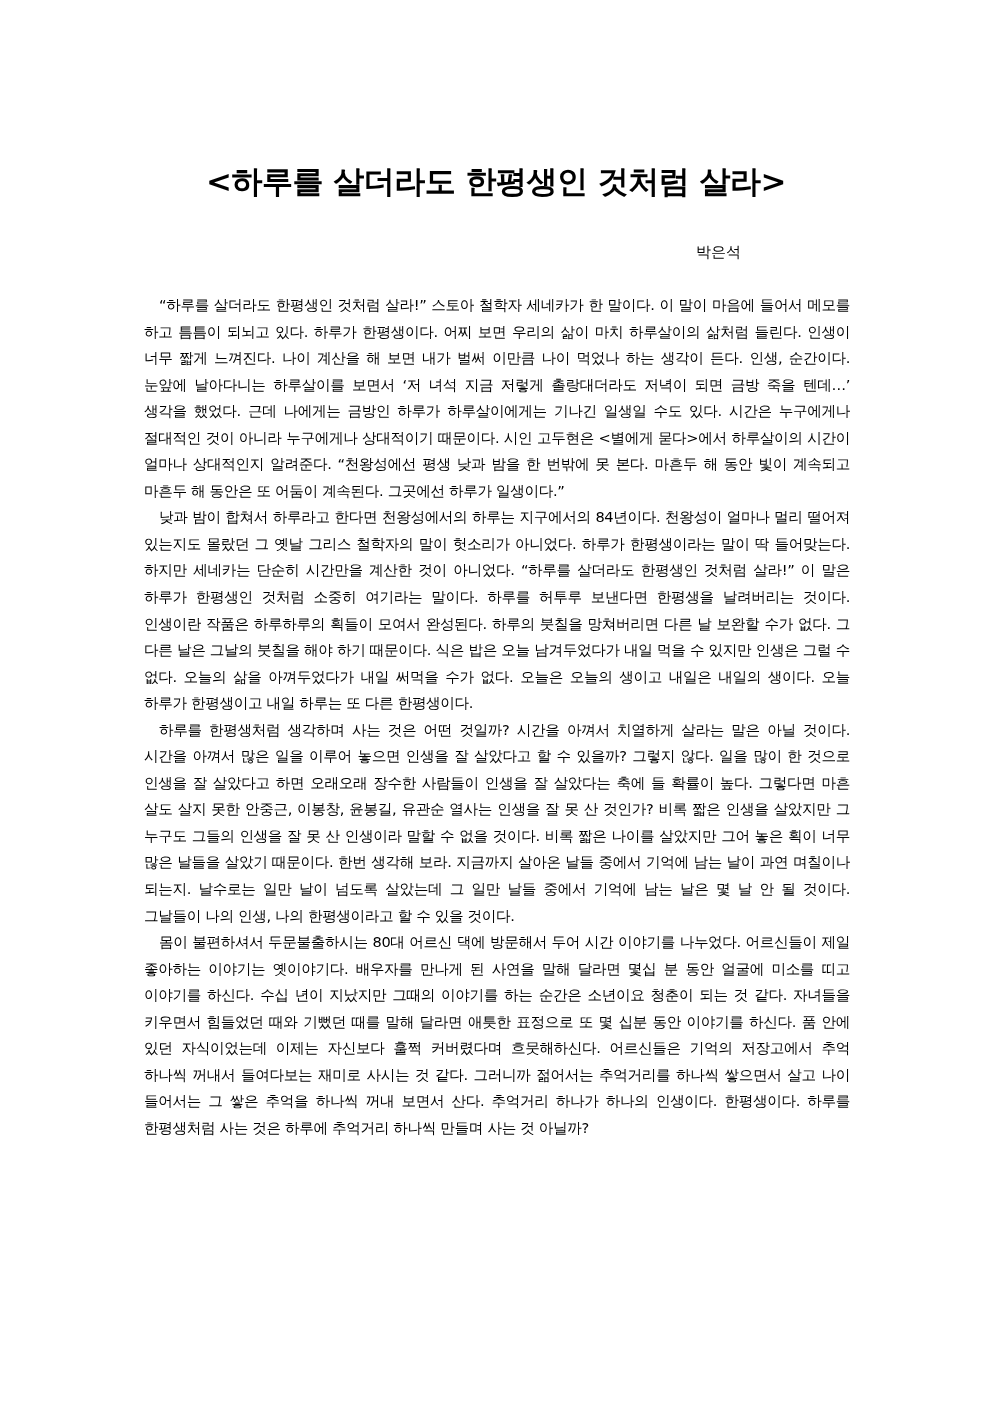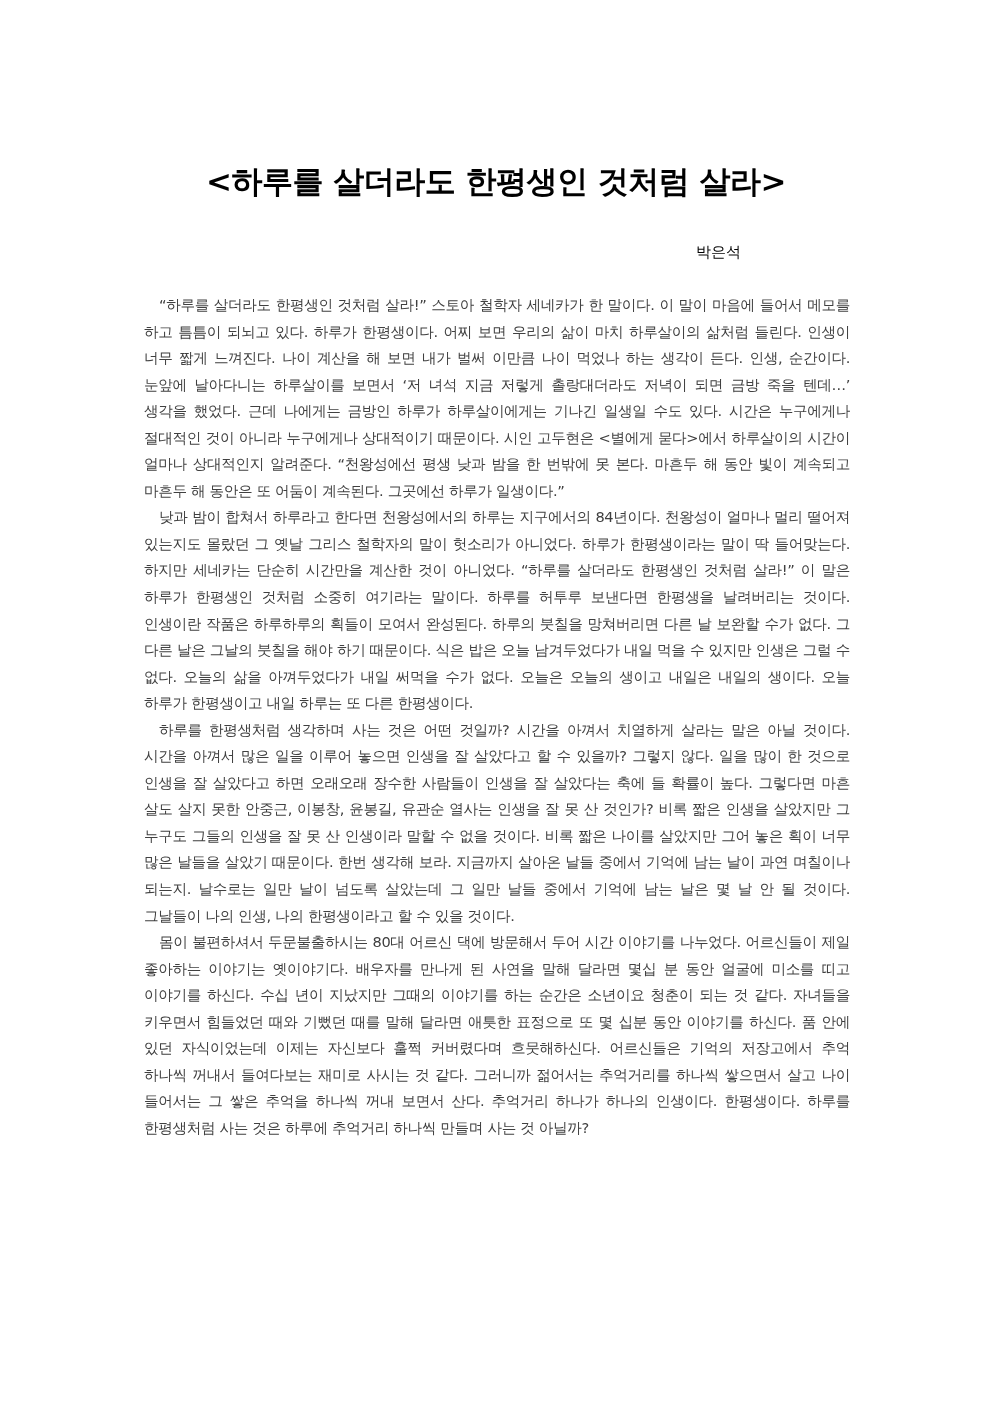--- a/index.html
+++ b/index.html
@@ -9,21 +9,21 @@
     position: absolute; left: 0; top: 155px; width: 992px; text-align: center;
     font-family: "DejaVu Sans", sans-serif; font-weight: bold; font-size: 31px;
     letter-spacing: -0.5px; color: #000; line-height: 52px;
   }
   .author {
     position: absolute; right: 143px; top: 242px;
     font-family: Liberation Sans, sans-serif; font-size: 15px; color: #000; line-height: 20px;
   }
   .body {
     position: absolute; left: 144px; top: 292px; width: 706px;
-    font-family: "DejaVu Sans", sans-serif; font-size: 14.6px; color: #404040;
+    font-family: "DejaVu Sans", sans-serif; font-size: 14.6px; color: #000000;
     line-height: 26.55px; letter-spacing: -0.35px;
   }
   .body p { margin: 0; text-align: justify; text-align-last: left; text-indent: 15px; word-break: keep-all; }
   .body p:first-child { text-indent: 15px; }
 </style>
 </head>
 <body>
 
 <div class="page">
   <div class="title">&lt;하루를 살더라도 한평생인 것처럼 살라&gt;</div>

